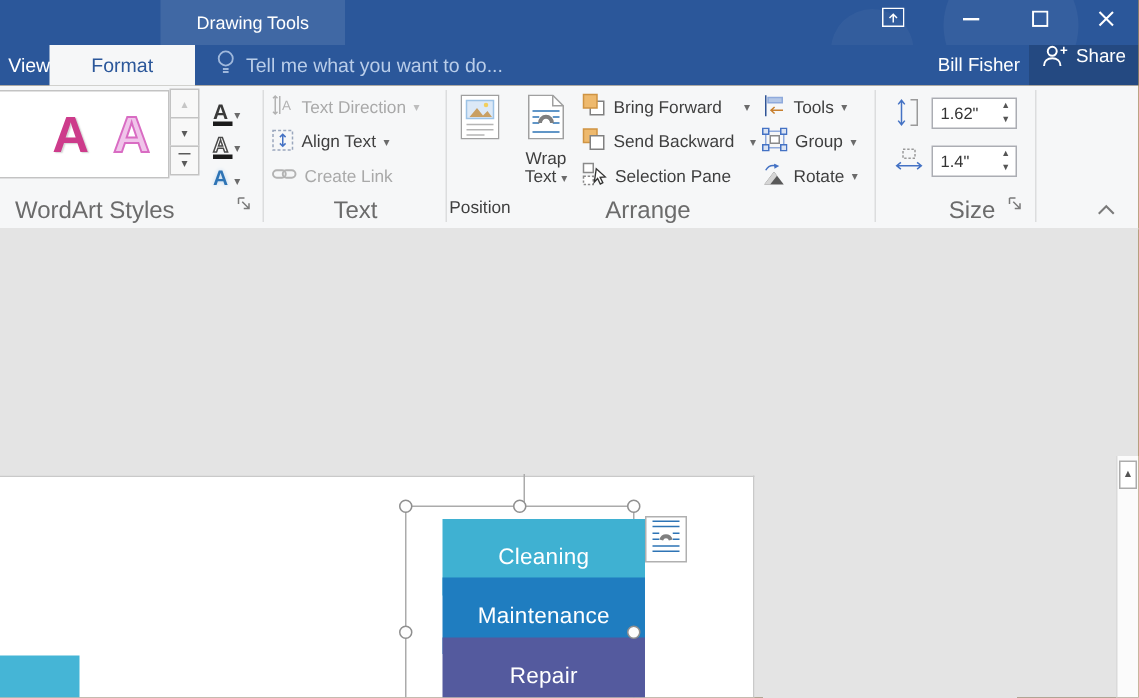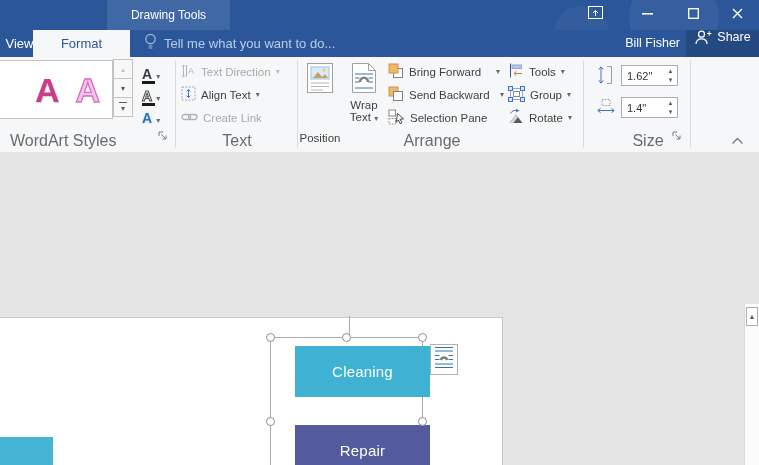--- a/index.html
+++ b/index.html
@@ -348,20 +348,21 @@
 
   <div class="canvas">
     <div class="page"></div>
 
     <div class="wordart-e">e</div>
 
     <div class="stem"></div>
     <div class="selrect"></div>
 
     <div class="sa-box" style="top:194px;background:#3fb1d2;">Cleaning</div>
+    <div class="sa-box" style="top:233px;background:#1f7dc0;">Maintenance</div>
     <div class="sa-box" style="top:273px;background:#545a9e;">Repair</div>
 
     <span class="handle" style="left:266px;top:181px;"></span>
     <span class="handle" style="left:342px;top:181px;"></span>
     <span class="handle" style="left:418px;top:181px;"></span>
     <span class="handle" style="left:266px;top:265px;"></span>
     <span class="handle" style="left:418px;top:265px;"></span>
 
     <div class="layoutbtn">
       <span>

